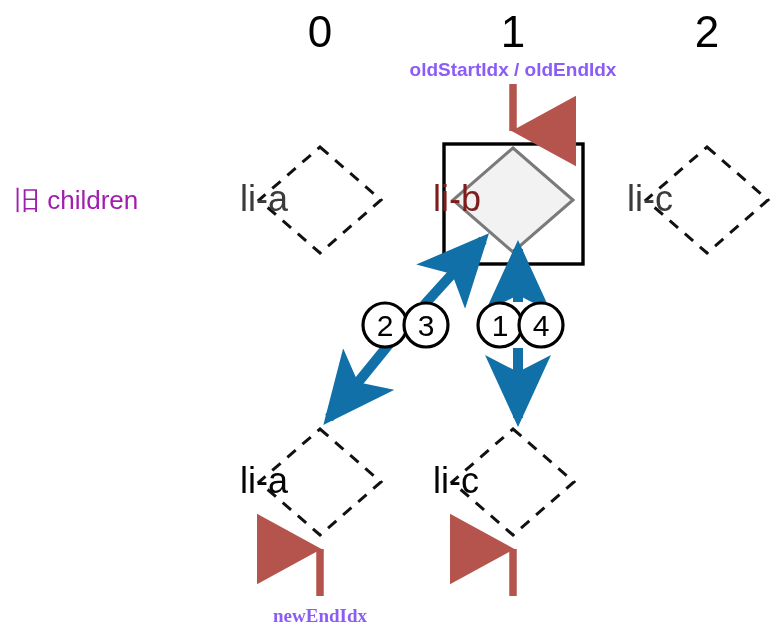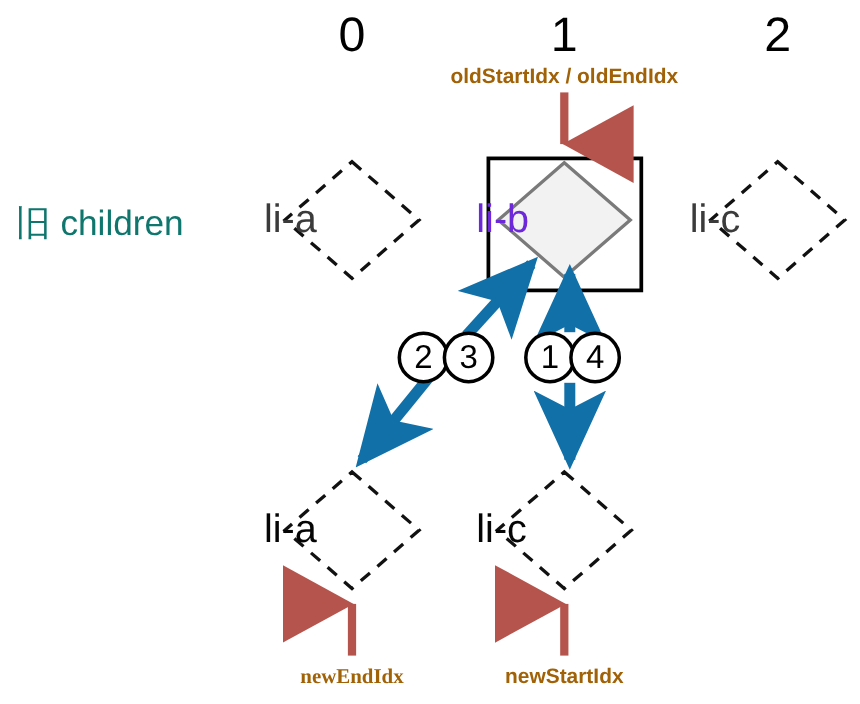--- a/index.html
+++ b/index.html
@@ -28,44 +28,44 @@
     position: absolute;
     font-size: 44px;
     font-weight: 400;
     color: #000000;
     text-align: center;
     width: 120px;
     line-height: 1;
   }
   .row-label {
     position: absolute;
-    font-size: 32px;
-    color: #0f766e;
+    font-size: 26px;
+    color: #a21caf;
     white-space: nowrap;
     line-height: 1;
   }
   .ptr-label {
     position: absolute;
     font-size: 19px;
     font-weight: bold;
-    color: #a16207;
+    color: #8b5cf6;
     white-space: nowrap;
     text-align: center;
     line-height: 1;
   }
   .node-text {
     position: absolute;
     font-size: 36px;
     text-align: left;
     width: 160px;
     line-height: 1;
     white-space: nowrap;
   }
   .node-text.old-dim { color: #3b3b3b; }
-  .node-text.solid-node { color: #6d28d9; }
+  .node-text.solid-node { color: #7f1d1d; }
   .node-text.new-node { color: #050505; }
 </style>
 </head>
 <body>
 
 <div id="stage">
 
   <svg class="layer" viewBox="0 0 782 640">
     <defs>
       <marker id="redArrowDown" markerWidth="10" markerHeight="9" refX="5" refY="8.4" orient="auto">
@@ -119,21 +119,20 @@
   </svg>
 
   <div class="col-index" style="left:260px; top:10px;">0</div>
   <div class="col-index" style="left:453px; top:10px;">1</div>
   <div class="col-index" style="left:647px; top:10px;">2</div>
 
   <div class="row-label" style="left:14px; top:187px;">旧 children</div>
 
   <div class="ptr-label" style="left:363px; top:60px; width:300px;">oldStartIdx / oldEndIdx</div>
   <div class="ptr-label" style="left:230px; top:606px; width:180px;font-family:Liberation Serif, serif;">newEndIdx</div>
-  <div class="ptr-label" style="left:423px; top:606px; width:180px;">newStartIdx</div>
 
   <div class="node-text old-dim" style="left:240px; top:181px;">li-a</div>
   <div class="node-text solid-node" style="left:433px; top:181px;">li-b</div>
   <div class="node-text old-dim" style="left:627px; top:181px;">li-c</div>
 
   <div class="node-text new-node" style="left:240px; top:463px;">li-a</div>
   <div class="node-text new-node" style="left:433px; top:463px;">li-c</div>
 
 </div>
 

